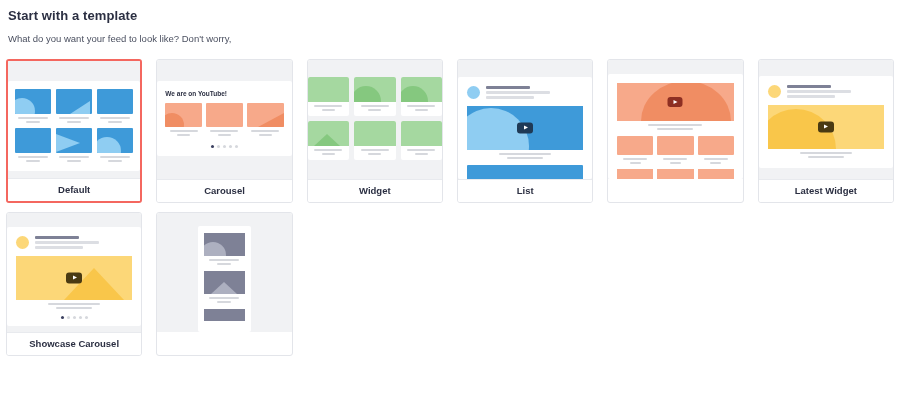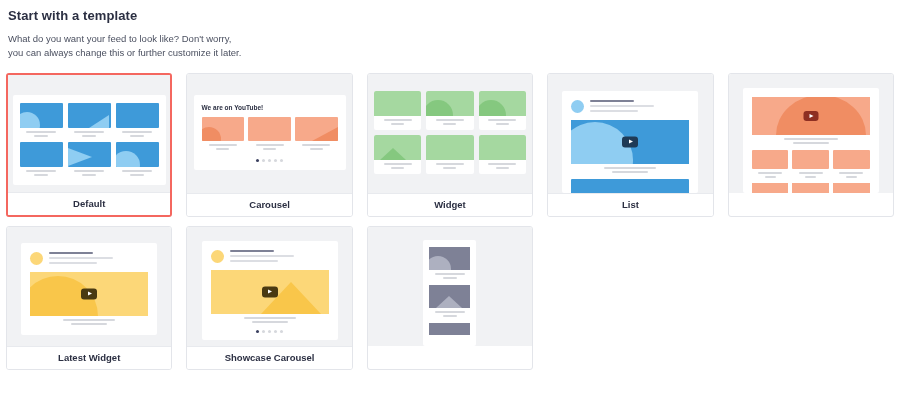--- a/index.html
+++ b/index.html
@@ -26,21 +26,21 @@
     margin-top: 9px;
     font-size: 9.5px;
     line-height: 1.45;
     color: #4b5060;
     padding-left: 2px;
   }
 
   .template-grid {
     margin-top: 13px;
     display: grid;
-    grid-template-columns: repeat(5, 1fr);
+    grid-template-columns: repeat(6, 1fr);
     gap: 9px 14px;
   }
 
   .template-card {
     background: #ffffff;
     border: 1px solid #e3e5ea;
     border-radius: 3px;
     overflow: hidden;
     cursor: pointer;
   }
@@ -141,21 +141,20 @@
   .mock-widget .thumb { height: 23px; width: 100%; }
 </style>
 </head>
 <body>
 
 <div class="page">
 
   <div class="page-title">Start with a template</div>
   <div class="page-subtitle">
     <div>What do you want your feed to look like? Don't worry,</div>
-    <div>you can always change this or further customize it later.</div>
   </div>
 
   <div class="template-grid">
 
     <div class="template-card selected">
       <div class="card-preview">
         <div class="mock mock-default">
           <div class="grid3">
             <div class="cell">
               <div class="thumb" style="background:#3e9ad9">

